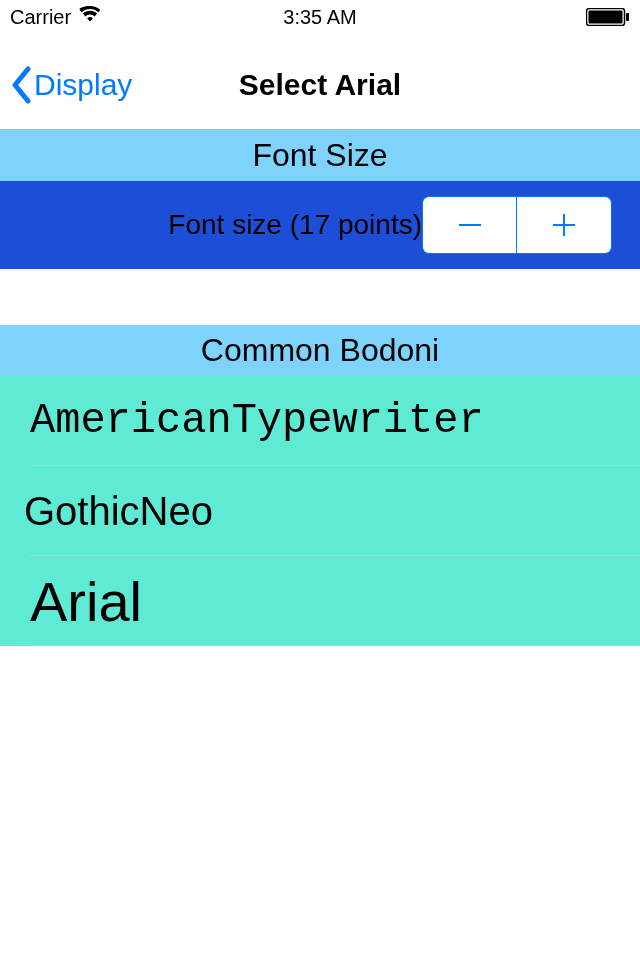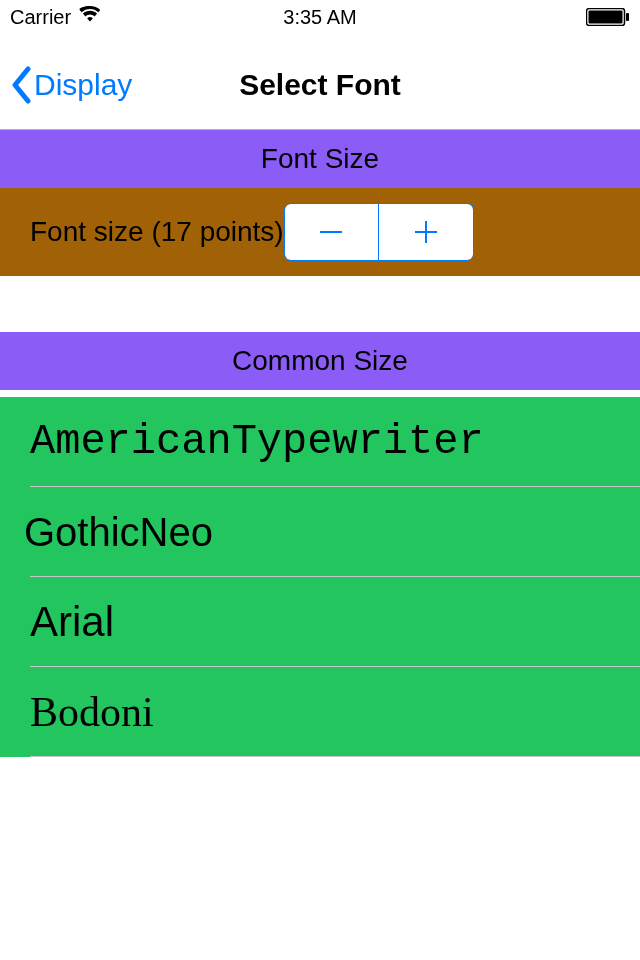--- a/index.html
+++ b/index.html
@@ -74,36 +74,36 @@
     .nav-title {
       position: absolute;
       left: 50%;
       transform: translateX(-50%);
       font-size: 30px;
       font-weight: 600;
       color: #000;
     }
     
     .section-header {
-      background: #8b5cf6;
-      height: 58px;
+      background: #7dd3fc;
+      height: 51px;
       display: flex;
       align-items: center;
       justify-content: center;
-      font-size: 28px;
+      font-size: 32px;
       color: #000;
     }
     
     .font-size-row {
       height: 88px;
       display: flex;
       align-items: center;
-      justify-content: flex-start;
+      justify-content: flex-end;
       padding: 0 28px 0 30px;
-      background: #a16207;
+      background: #1d4ed8;
     }
     .font-size-label {
       font-size: 28px;
       color: #000;
     }
     .stepper {
       display: flex;
       border: 1.5px solid #007aff;
       border-radius: 7px;
       overflow: hidden;
@@ -123,22 +123,21 @@
     .stepper-btn svg {
       display: block;
     }
     
     .section-gap {
       height: 56px;
       background: #fff;
     }
     
     .font-list {
-      background: #22c55e;
-      margin-top: 7px;
+      background: #5eead4;
     }
     .font-row {
       height: 90px;
       display: flex;
       align-items: center;
       padding-left: 30px;
       font-size: 40px;
       color: #000;
       position: relative;
       cursor: pointer;
@@ -147,21 +146,21 @@
       content: "";
       position: absolute;
       bottom: 0;
       left: 30px;
       right: 0;
       height: 1px;
       background: #c8c7cc;
     }
     .font-american { font-family: "American Typewriter", "Courier New", serif; font-size: 42px; }
     .font-gothic { font-family: "Apple SD Gothic Neo", "Helvetica Neue", sans-serif; font-size: 40px; font-weight: 400; padding-left: 24px;}
-    .font-arial { font-family: Arial, sans-serif; font-size: 42px; font-weight: 400;}
+    .font-arial { font-family: Arial, sans-serif; font-size: 56px; font-weight: 400;}
     .font-avenir { font-family: Avenir, "Helvetica Neue", sans-serif; font-size: 40px; }
     .font-baskerville { font-family: Baskerville, "Times New Roman", serif; font-size: 42px; }
     .font-bodoni { font-family: "Bodoni 72", Didot, "Times New Roman", serif; font-size: 42px; }
   </style>
 </head>
 <body>
 
 <div class="status-bar">
   <div class="status-left">
     <span>Carrier</span>
@@ -186,21 +185,21 @@
 
 <div class="nav-bar">
   <div class="back-button">
     <span class="back-chevron">
       <svg width="22" height="38" viewBox="0 0 22 38">
         <polyline points="18,3 5,19 18,35" fill="none" stroke="#007aff" stroke-width="5" stroke-linecap="round" stroke-linejoin="round"></polyline>
       </svg>
     </span>
     <span>Display</span>
   </div>
-  <div class="nav-title">Select Font</div>
+  <div class="nav-title">Select Arial</div>
 </div>
 
 <div class="section-header">Font Size</div>
 <div class="font-size-row">
   <span class="font-size-label">Font size (17 points)</span>
   <div class="stepper">
     <div class="stepper-btn">
       <span>
         <svg width="30" height="30" viewBox="0 0 30 30">
           <line x1="4" y1="15" x2="26" y2="15" stroke="#007aff" stroke-width="2"></line>
@@ -213,27 +212,24 @@
           <line x1="4" y1="15" x2="26" y2="15" stroke="#007aff" stroke-width="2"></line>
           <line x1="15" y1="4" x2="15" y2="26" stroke="#007aff" stroke-width="2"></line>
         </svg>
       </span>
     </div>
   </div>
 </div>
 
 <div class="section-gap"></div>
 
-<div class="section-header">Common Size</div>
+<div class="section-header">Common Bodoni</div>
 <div class="font-list">
   <div class="font-row font-american">
     <span>AmericanTypewriter</span>
   </div>
   <div class="font-row font-gothic">
     <span>GothicNeo</span>
   </div>
   <div class="font-row font-arial">
     <span>Arial</span>
   </div>
-  <div class="font-row font-bodoni">
-    <span>Bodoni</span>
-  </div>
 </div>
 
 </body></html>

